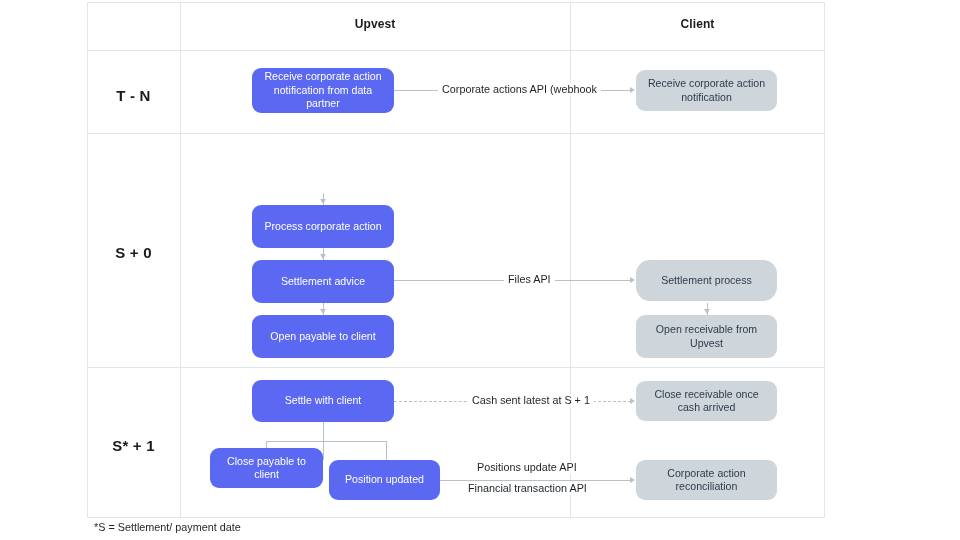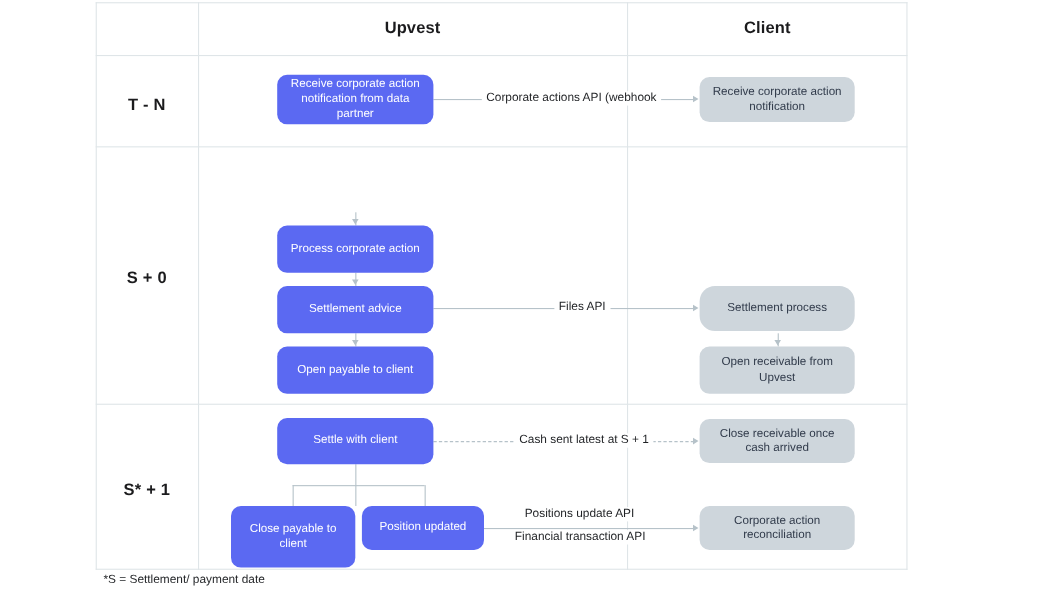--- a/index.html
+++ b/index.html
@@ -35,21 +35,21 @@
   .tline {
     position: absolute;
     background: #dfe5e8;
   }
   .tline.h { height: 1px; left: 0; width: 738px; }
   .tline.v { width: 1px; top: 0; height: 516px; }
 
   
   .col-head {
     position: absolute;
-    font-size: 15px;
+    font-size: 12px;
     font-weight: bold;
     color: #1b1b1d;
     text-align: center;
     letter-spacing: 0.1px;
   }
   .row-head {
     position: absolute;
     font-size: 15px;
     font-weight: bold;
     color: #1b1b1d;
@@ -196,21 +196,21 @@
   <div class="conn h" style="left:266px; top:441px; width:120px;"></div>
   <div class="conn v" style="left:266px; top:441px; height:19px;"></div>
   <div class="conn v" style="left:385.5px; top:441px; height:19px;"></div>
 
   <div class="conn h" style="left:440px; top:480px; width:191px;"></div>
   <div class="arrow-r" style="left:630px; top:476.5px;"></div>
   <div class="edge-label" style="left:473px; top:461px;">Positions update API</div>
   <div class="edge-label" style="left:464px; top:482px;">Financial transaction API</div>
 
   <div class="node blue" style="left:252px; top:380px; width:142px; height:42px;">Settle with client</div>
-  <div class="node blue" style="left:210px; top:460px; width:113px; height:56px;">Close payable to client</div>
+  <div class="node blue" style="left:210px; top:448px; width:113px; height:40px;">Close payable to client</div>
   <div class="node blue" style="left:329px; top:460px; width:111px; height:40px;">Position updated</div>
 
   <div class="node gray" style="left:636px; top:381px; width:141px; height:40px;">Close receivable once cash arrived</div>
   <div class="node gray" style="left:636px; top:460px; width:141px; height:40px;">Corporate action reconciliation</div>
 
   <div class="footnote">*S = Settlement/ payment date</div>
 
 </div>
 
 </body></html>

